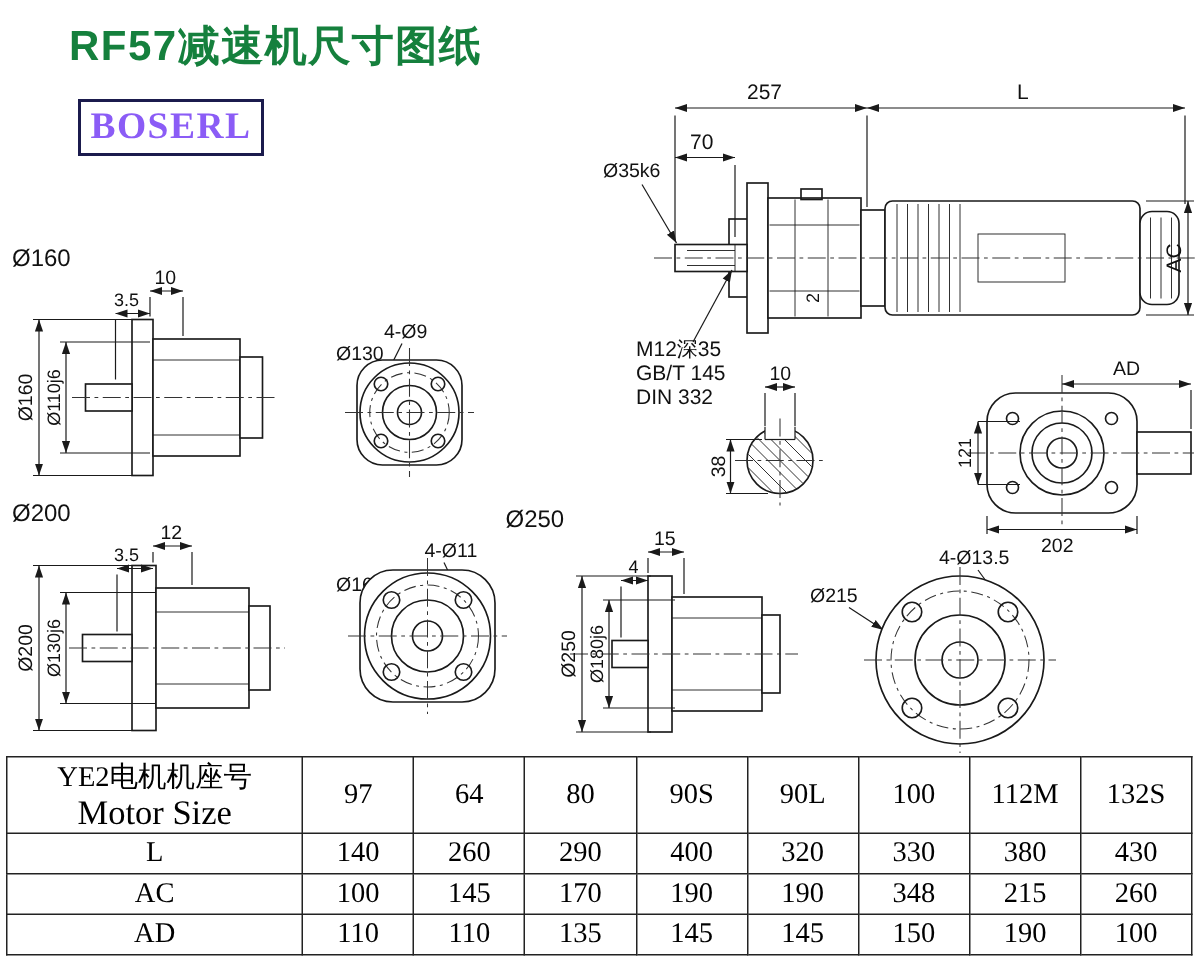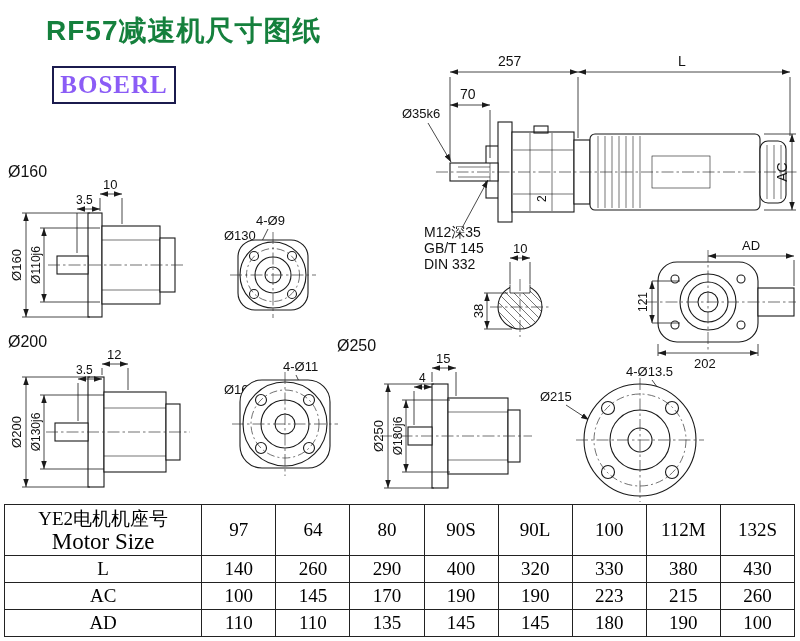--- a/index.html
+++ b/index.html
@@ -354,31 +354,31 @@
       <td>380</td>
       <td>430</td>
     </tr>
     <tr>
       <td>AC</td>
       <td>100</td>
       <td>145</td>
       <td>170</td>
       <td>190</td>
       <td>190</td>
-      <td>223</td>
+      <td>348</td>
       <td>215</td>
       <td>260</td>
     </tr>
     <tr>
       <td>AD</td>
       <td>110</td>
       <td>110</td>
       <td>135</td>
       <td>145</td>
       <td>145</td>
-      <td>180</td>
+      <td>150</td>
       <td>190</td>
       <td>100</td>
     </tr>
   </tbody>
     </table>
 
 </div>
 
 </body></html>

